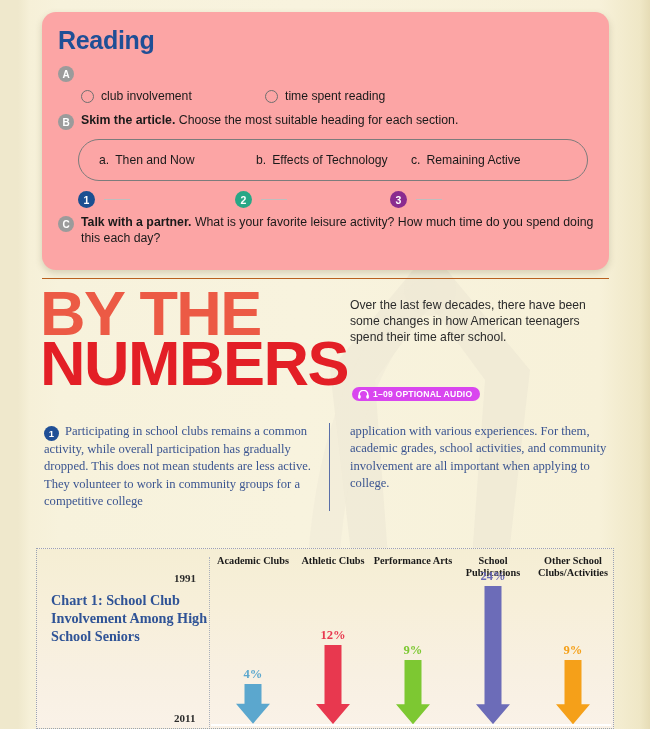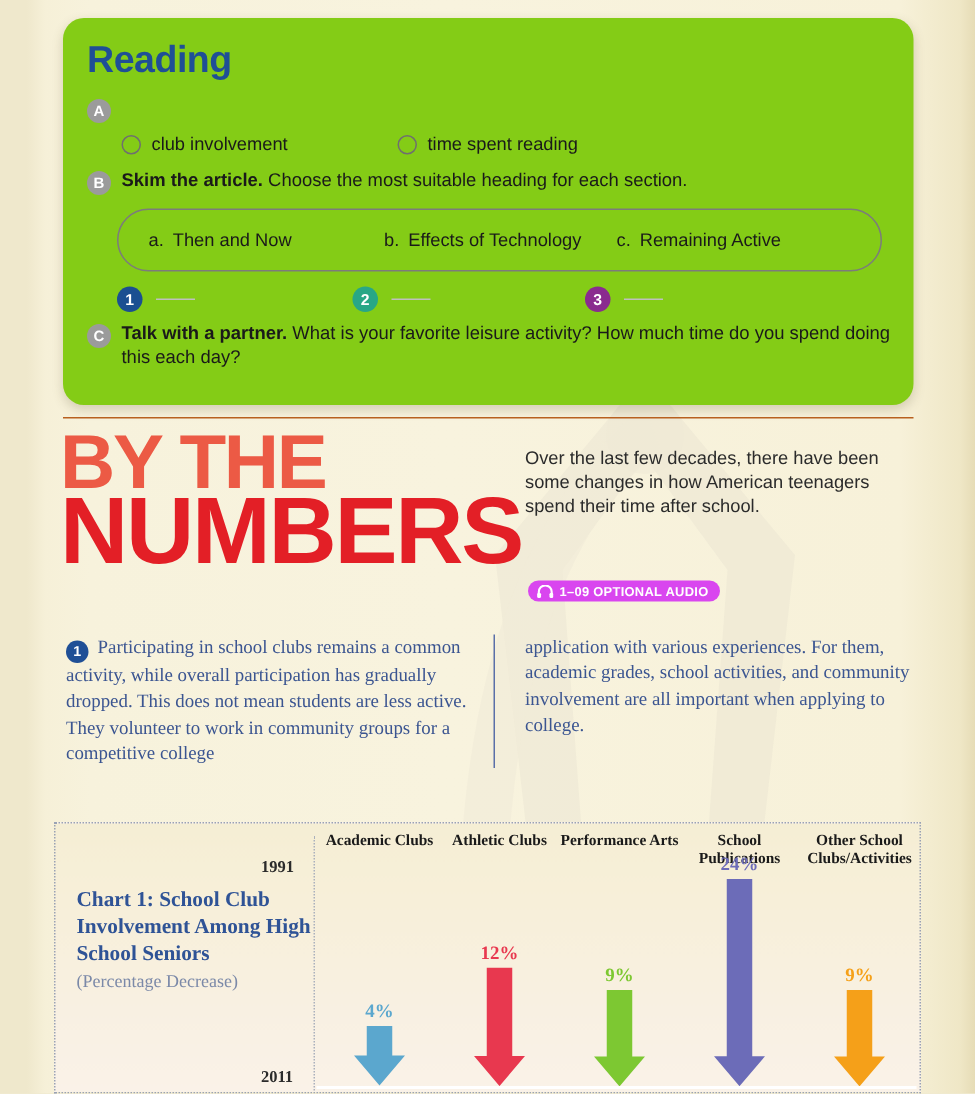--- a/index.html
+++ b/index.html
@@ -25,21 +25,21 @@
     left: 280px; top: 250px;
     width: 330px; height: 470px;
     opacity: .5;
     pointer-events: none;
   }
 
   
   .reading-card {
     position: absolute;
     left: 42px; top: 12px; width: 567px; height: 258px;
-    background: #84cc16;
+    background: #fca5a5;
     border-radius: 14px;
     box-shadow: 0 3px 7px rgba(90,80,40,.22);
     padding: 14px 0 0 16px;
   }
   .reading-title {
     color: #1f4f96;
     font-size: 25px;
     font-weight: bold;
     letter-spacing: -0.3px;
     margin-bottom: 9px;
@@ -100,21 +100,21 @@
     background: #b8601f;
   }
 
   
   .big-title {
     position: absolute; left: 40px; top: 288px; width: 300px;
     line-height: .80;
     font-weight: bold;
     letter-spacing: -1.5px;
   }
-  .bt-line1 { font-size: 51px; color: #ec5a45; }
+  .bt-line1 { font-size: 63px; color: #ec5a45; }
   .bt-line2 { font-size: 63px; color: #e31f26; }
 
   .intro-text {
     position: absolute; left: 350px; top: 297px; width: 260px;
     font-size: 12.2px; line-height: 1.33; color: #2b2b2b;
   }
   .audio-badge {
     position: absolute; left: 352px; top: 387px;
     background: #d946ef; color: #ffffff;
     border-radius: 9px;
@@ -293,21 +293,20 @@
     <span class="para-num">1</span><span>Participating in school clubs remains a common activity, while overall participation has gradually dropped. This does not mean students are less active. They volunteer to work in community groups for a competitive college</span>
   </div>
   <div class="col col-right">
     <span>application with various experiences. For them, academic grades, school activities, and community involvement are all important when applying to college.</span>
   </div>
 </div>
 
 <div class="chart-panel">
   <div class="chart-title">
     <span>Chart 1: School Club Involvement Among High School Seniors</span>
-    <span class="chart-sub">(Percentage Decrease)</span>
   </div>
 
   <div class="year-axis"></div>
   <div class="year-label yr-1991">1991</div>
   <div class="year-label yr-2011">2011</div>
   <div class="baseline"></div>
 
   <div class="cols" id="chart-cols">
       <div class="colhdr" style="left: 0px; width: 80px;">Academic Clubs</div>
       <div class="arrowwrap" style="left: 0px; width: 80px;">

